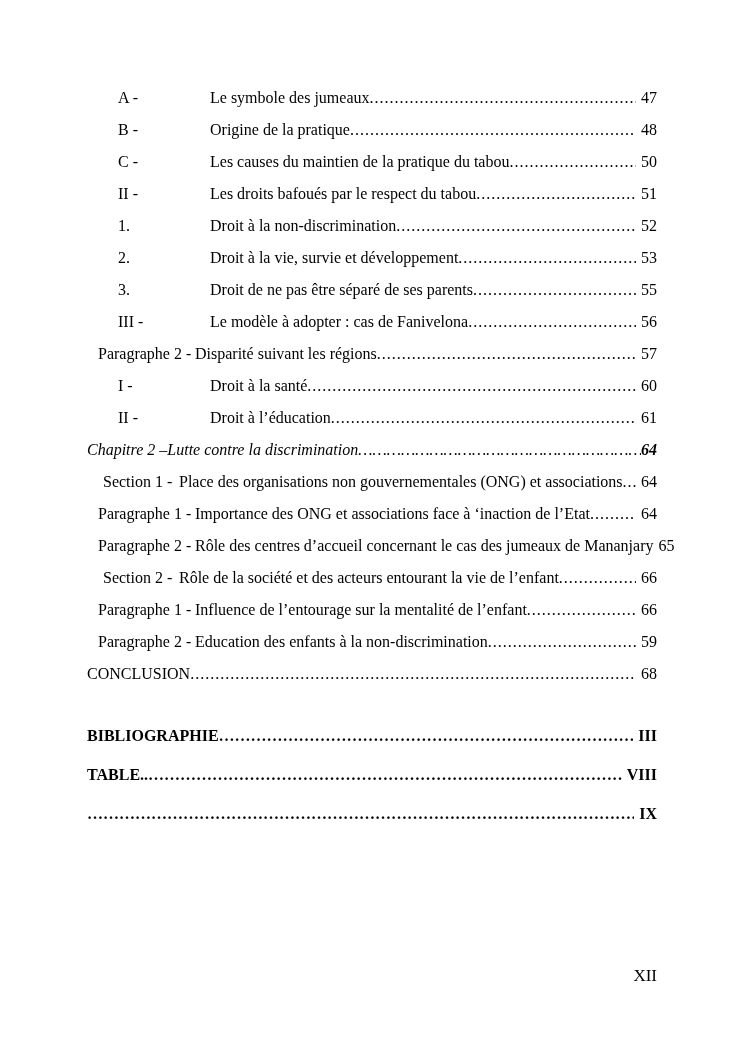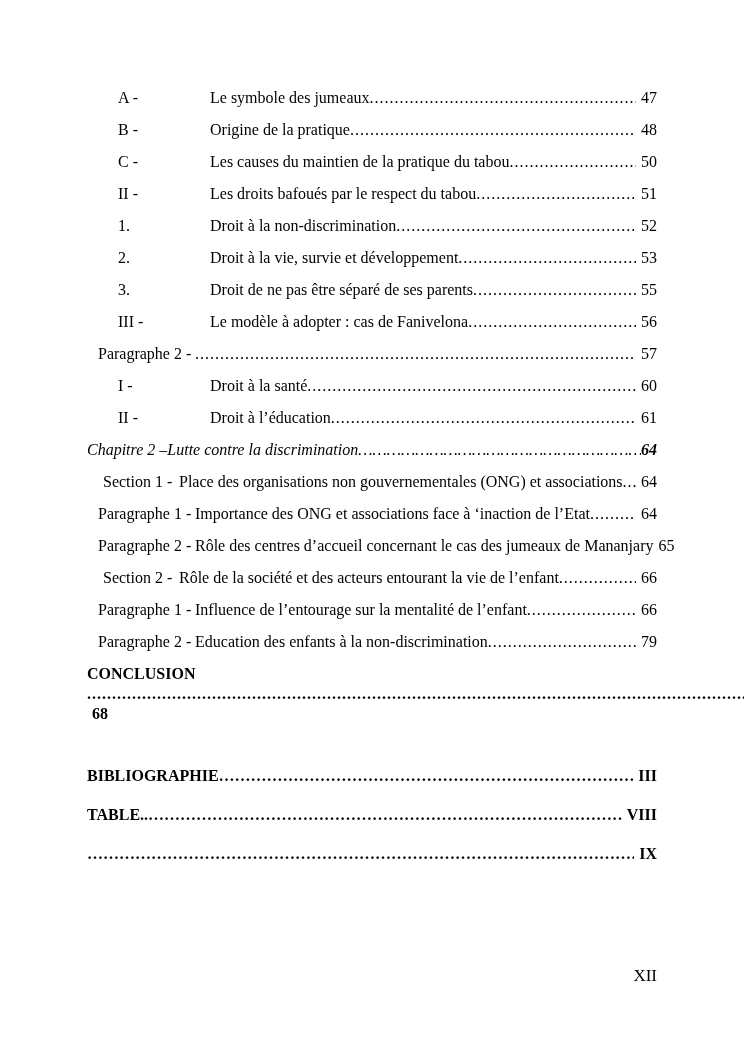--- a/index.html
+++ b/index.html
@@ -37,21 +37,21 @@
   
   .row-item       { padding-left: 31px; }
   .row-item .marker { width: 92px; }
   .row-section    { padding-left: 16px; align-items: center; }
   .row-section .marker { width: 76px; }
   .row-paragraphe { padding-left: 11px; align-items: flex-end; }
   .row-paragraphe .marker { width: 97px; }
   .row-chapitre   { padding-left: 0; font-style: italic; }
   .row-chapitre .leader { letter-spacing: 0; }
   .row-chapitre .pagenum { padding-left: 0; font-weight: bold; }
-  .row-conclusion { padding-left: 0; font-weight: bold; flex-direction: column; }
+  .row-conclusion { padding-left: 0; font-weight: normal; }
 
   .backmatter { margin-top: 42px; }
   .backmatter .toc-row {
     font-weight: bold;
     margin-bottom: 19px;
   }
   .backmatter .leader { letter-spacing: 0; }
 
   .folio {
     position: absolute;
@@ -117,20 +117,21 @@
 
   <div class="toc-row row-item">
     <span class="marker">III -</span>
     <span class="title">Le modèle à adopter : cas de Fanivelona</span>
     <span class="leader">................................................................................................................................................................................................................................................</span>
     <span class="pagenum">56</span>
   </div>
 
   <div class="toc-row row-paragraphe">
     <span class="marker">Paragraphe 2 -</span>
+    <span class="title">Disparité suivant les régions</span>
     <span class="leader">................................................................................................................................................................................................................................................</span>
     <span class="pagenum">57</span>
   </div>
 
   <div class="toc-row row-item">
     <span class="marker">I -</span>
     <span class="title">Droit à la santé</span>
     <span class="leader">................................................................................................................................................................................................................................................</span>
     <span class="pagenum">60</span>
   </div>
@@ -180,21 +181,21 @@
     <span class="marker">Paragraphe 1 -</span>
     <span class="title">Influence de l’entourage sur la mentalité de l’enfant</span>
     <span class="leader">................................................................................................................................................................................................................................................</span>
     <span class="pagenum">66</span>
   </div>
 
   <div class="toc-row row-paragraphe">
     <span class="marker">Paragraphe 2 -</span>
     <span class="title">Education des enfants à la non-discrimination</span>
     <span class="leader">................................................................................................................................................................................................................................................</span>
-    <span class="pagenum">79</span>
+    <span class="pagenum">59</span>
   </div>
 
   <div class="toc-row row-conclusion">
     <span class="title">CONCLUSION</span>
     <span class="leader">................................................................................................................................................................................................................................................</span>
     <span class="pagenum">68</span>
   </div>
 
   <div class="backmatter">
     <div class="toc-row">

